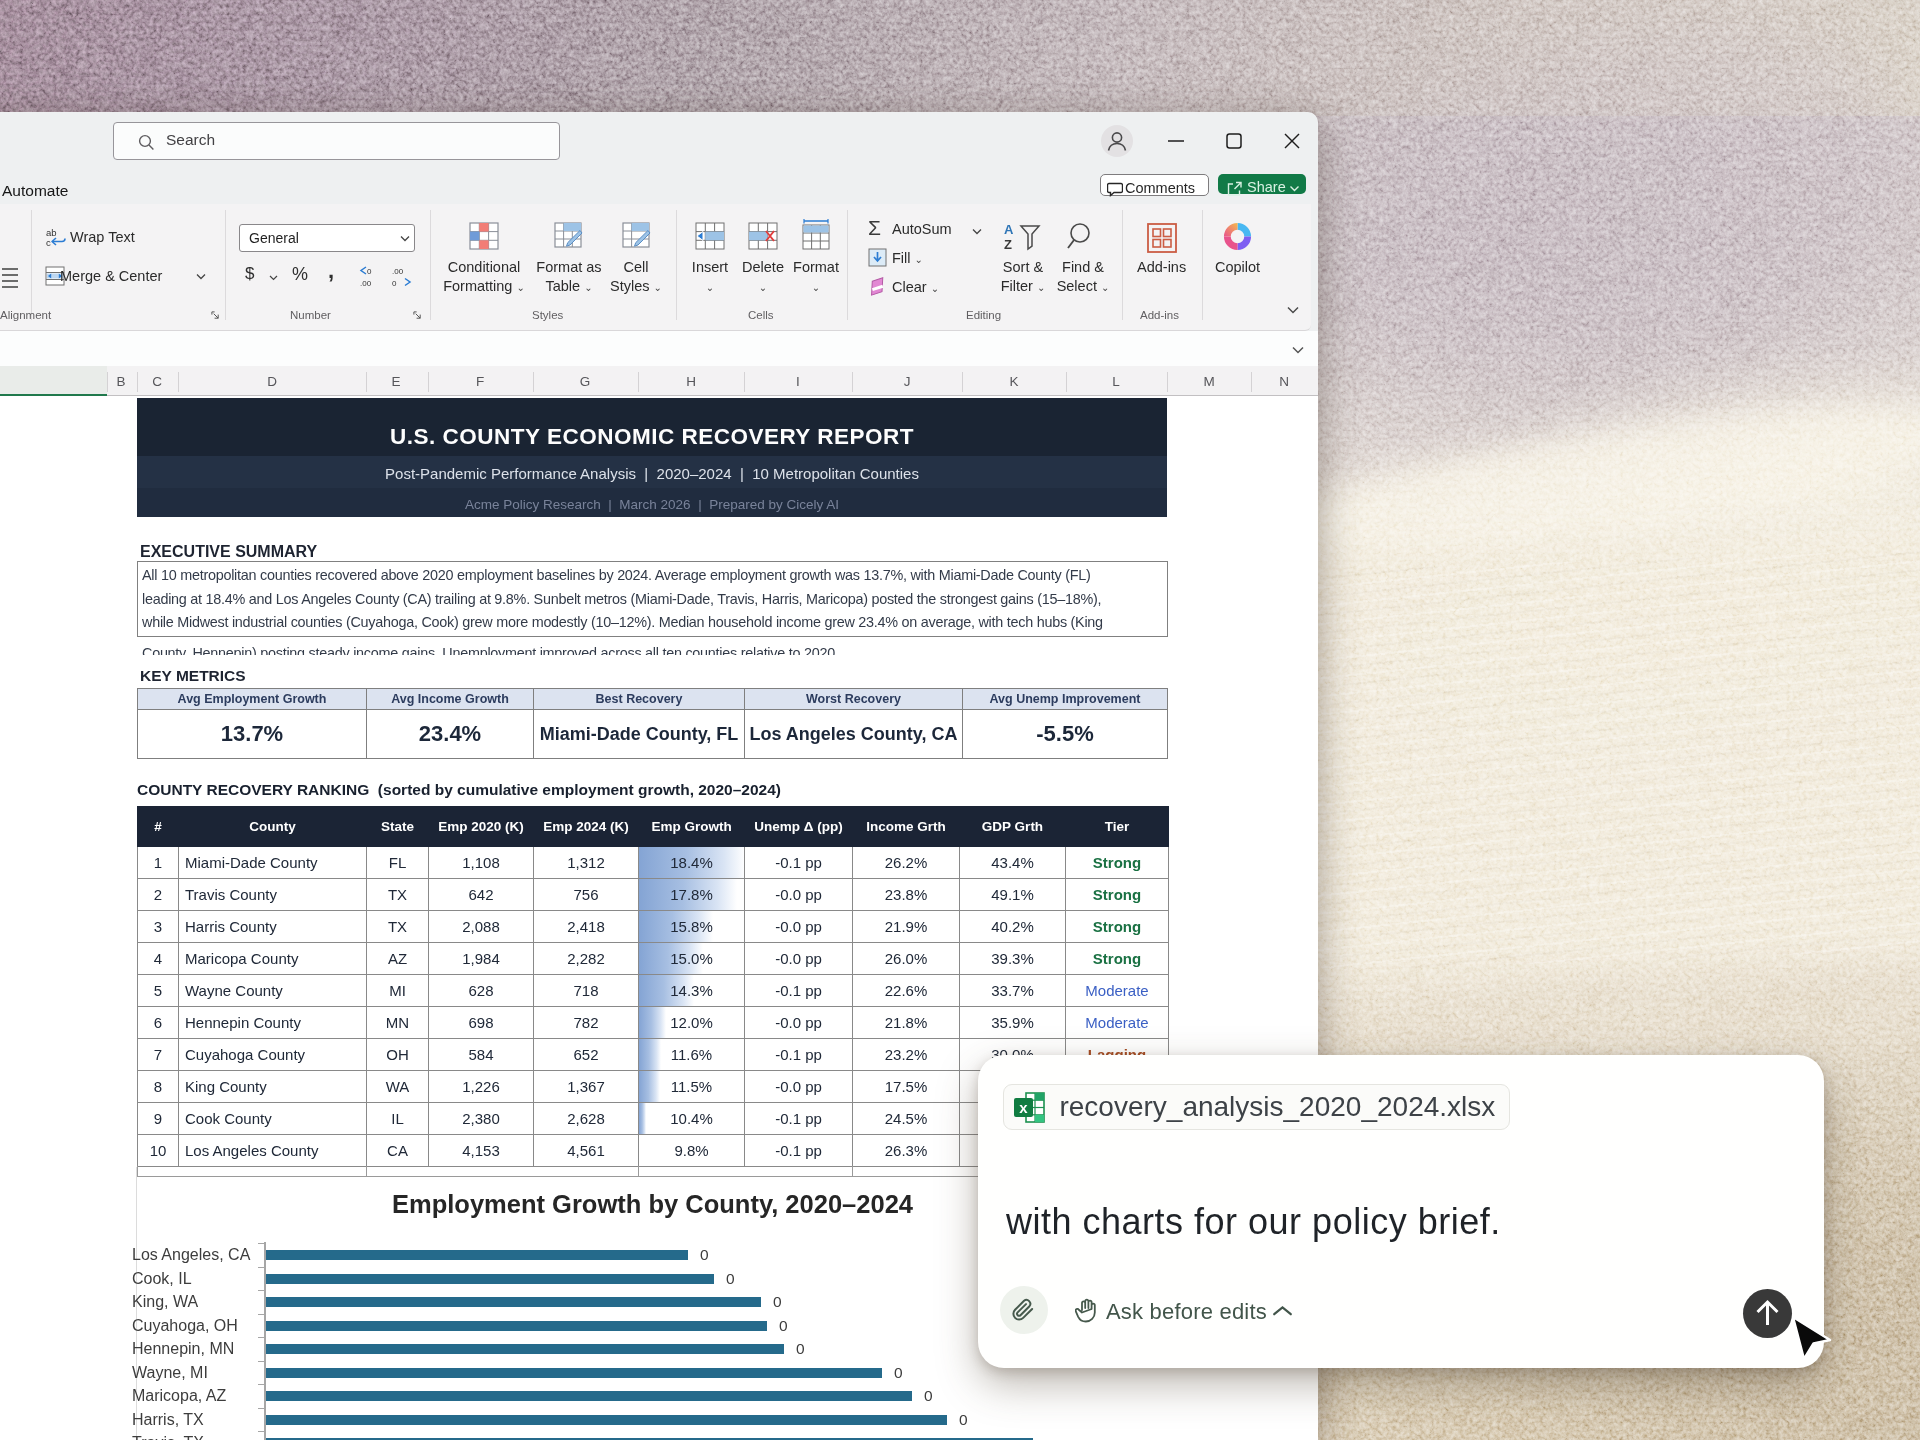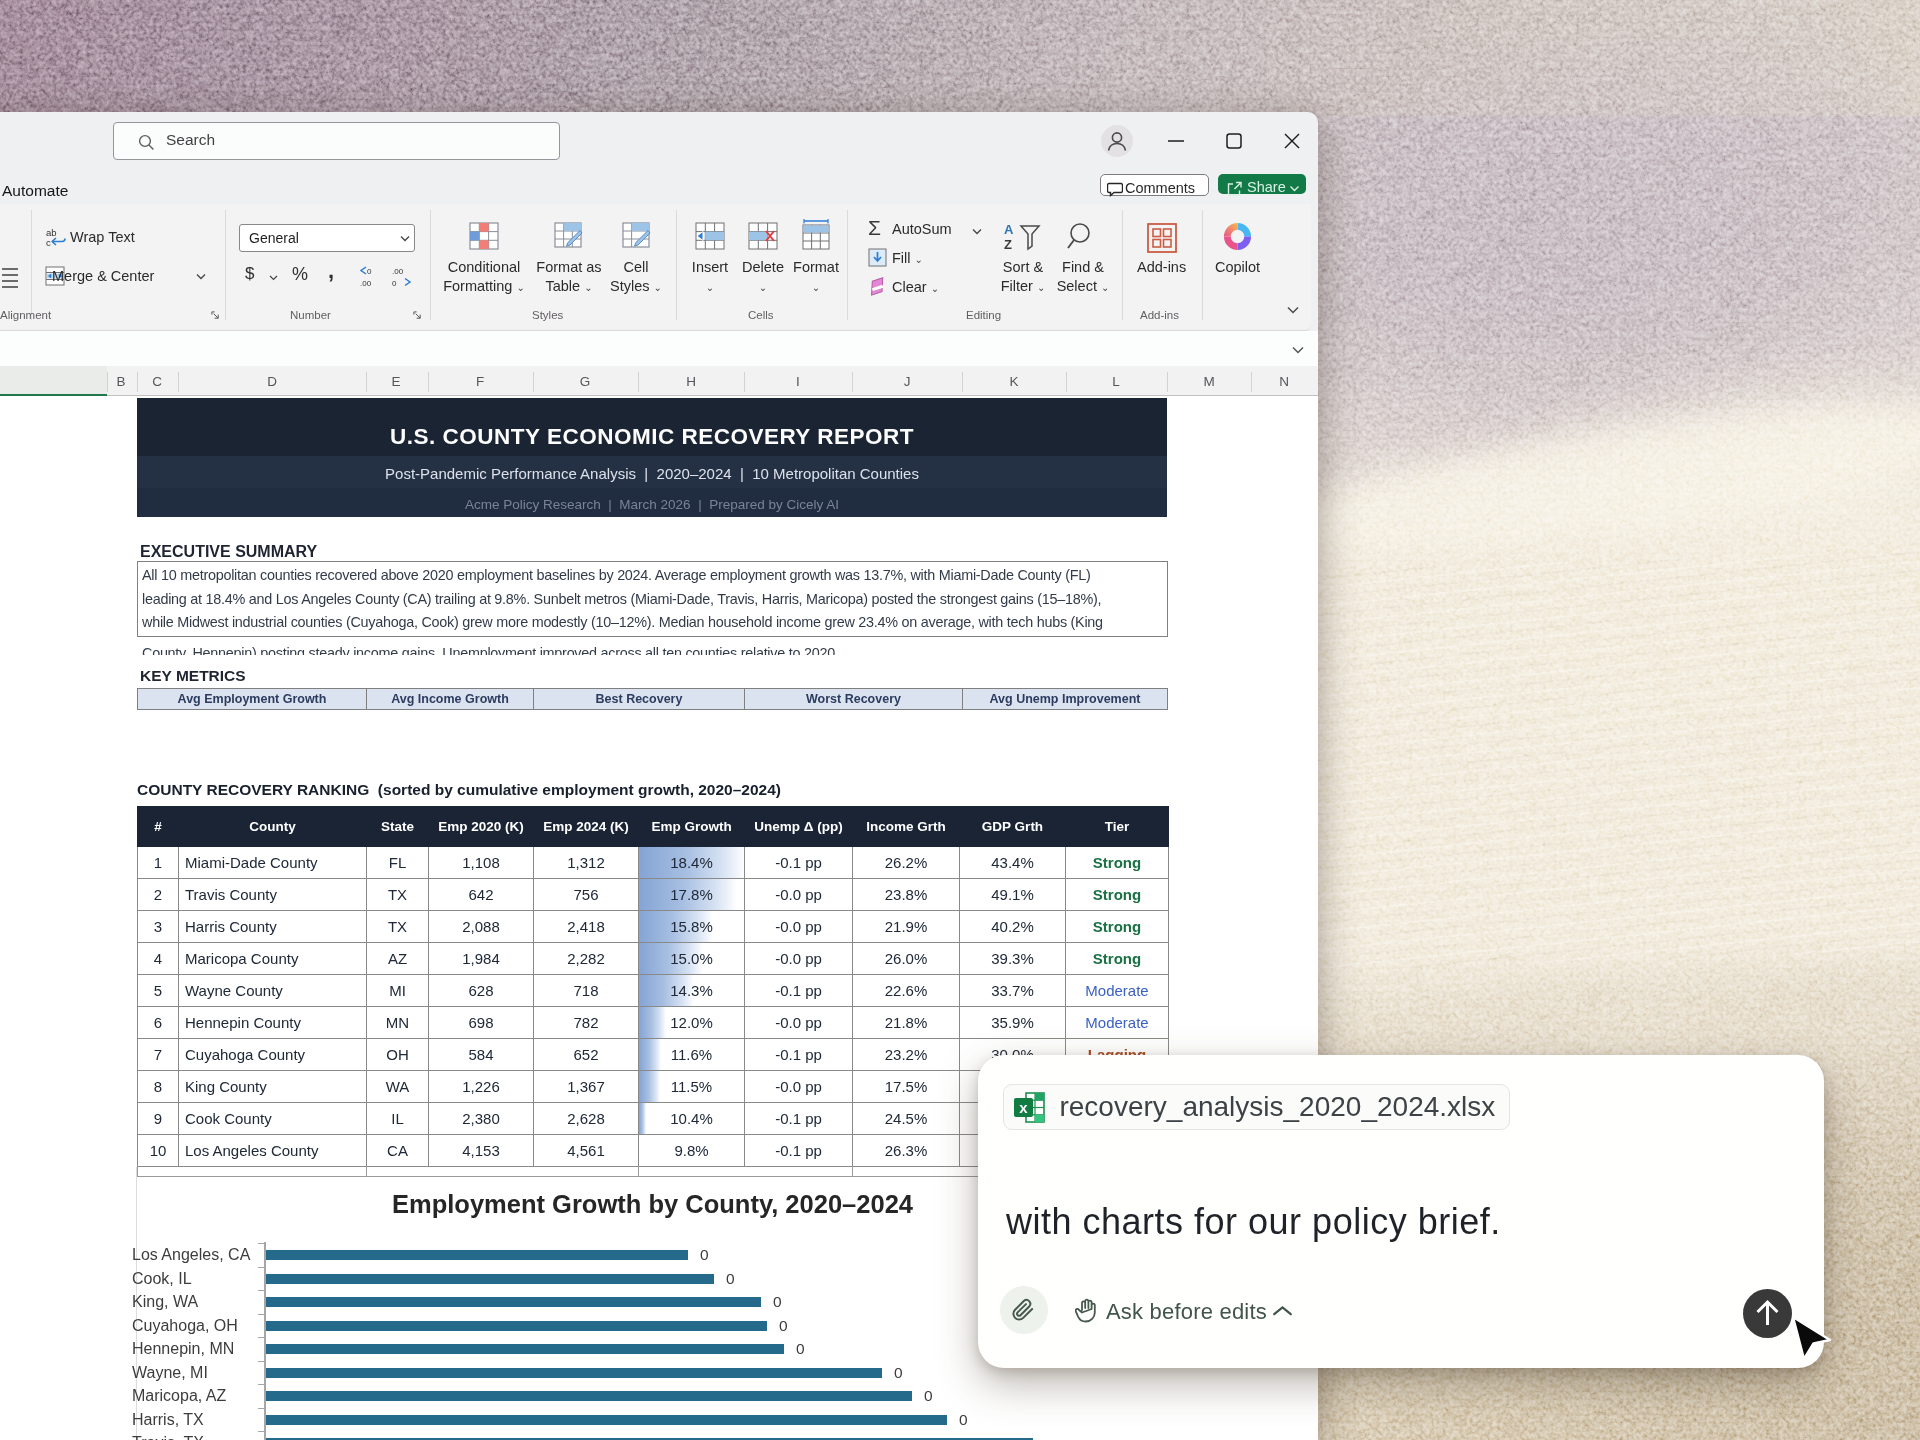--- a/index.html
+++ b/index.html
@@ -191,21 +191,21 @@
 <div class="abs rtext" style="left:70px;top:229px">Wrap Text</div>
 
 <svg class="abs" style="left:45px;top:266px" width="20" height="20" viewBox="0 0 20 20">
   <rect x="1" y="1" width="18" height="18" fill="#fff" stroke="#707070" stroke-width="1"></rect>
   <line x1="1" y1="6.5" x2="19" y2="6.5" stroke="#707070"></line>
   <line x1="1" y1="13.5" x2="19" y2="13.5" stroke="#707070"></line>
   <rect x="2" y="7.5" width="16" height="5" fill="#bdd7f1"></rect>
   <path d="M3 10 l3.2 -2.4 v4.8 z" fill="#2b7cd3"></path>
   <path d="M17 10 l-3.2 -2.4 v4.8 z" fill="#2b7cd3"></path>
 </svg>
-<div class="abs rtext" style="left:52px;top:268px">Merge &amp; Center</div>
+<div class="abs rtext" style="left:60px;top:268px">Merge &amp; Center</div>
 <svg class="abs" style="left:196px;top:273px" width="10" height="8" viewBox="0 0 10 8">
   <path d="M1 1.5 L5 5.5 L9 1.5" fill="none" stroke="#444" stroke-width="1.3"></path>
 </svg>
 <div class="rlabel" style="left:0px">Alignment</div>
 <svg class="launcher" style="left:211px;top:311px" width="10" height="10" viewBox="0 0 10 10">
   <path d="M1 1 v3 M1 1 h3 M3 3 l5 5 M8 4 v4 h-4" fill="none" stroke="#555" stroke-width="1.1"></path>
 </svg>
 
 <div class="abs" style="left:239px;top:224px;width:176px;height:28px;background:#fff;border:1px solid #89878a;border-radius:3px">
   <span style="position:absolute;left:9px;top:5px;font-size:14px;color:#1f1f1f">General</span>
@@ -421,20 +421,27 @@
       <col style="width:218px">
       <col style="width:205px">
     </colgroup>
   <tbody>
       <tr style="height:21px;background:#dce3f0">
     <td style="font-size:12.5px;font-weight:bold;color:#2c3c5e">Avg Employment Growth</td>
     <td style="font-size:12.5px;font-weight:bold;color:#2c3c5e">Avg Income Growth</td>
     <td style="font-size:12.5px;font-weight:bold;color:#2c3c5e">Best Recovery</td>
     <td style="font-size:12.5px;font-weight:bold;color:#2c3c5e">Worst Recovery</td>
     <td style="font-size:12.5px;font-weight:bold;color:#2c3c5e">Avg Unemp Improvement</td>
+  </tr>
+  <tr style="height:49px;background:#fff">
+    <td style="font-size:22px;font-weight:bold;color:#1c2739">13.7%</td>
+    <td style="font-size:22px;font-weight:bold;color:#1c2739">23.4%</td>
+    <td style="font-size:18px;font-weight:bold;color:#1c2739">Miami-Dade County, FL</td>
+    <td style="font-size:18px;font-weight:bold;color:#1c2739">Los Angeles County, CA</td>
+    <td style="font-size:22px;font-weight:bold;color:#1c2739">-5.5%</td>
   </tr>
 </tbody>
   </table>
 
 <div class="abs" style="left:137px;top:781px;width:1031px;text-align:left;font-size:15.5px;font-weight:bold;color:#18202e">COUNTY RECOVERY RANKING&nbsp; (sorted by cumulative employment growth, 2020–2024)</div>
 <table id="rktable" class="abs" style="left:137px;top:806px;width:1031px;font-size:15px;color:#202938">
   <colgroup>
       <col style="width:41px">
       <col style="width:188px">
       <col style="width:62px">

